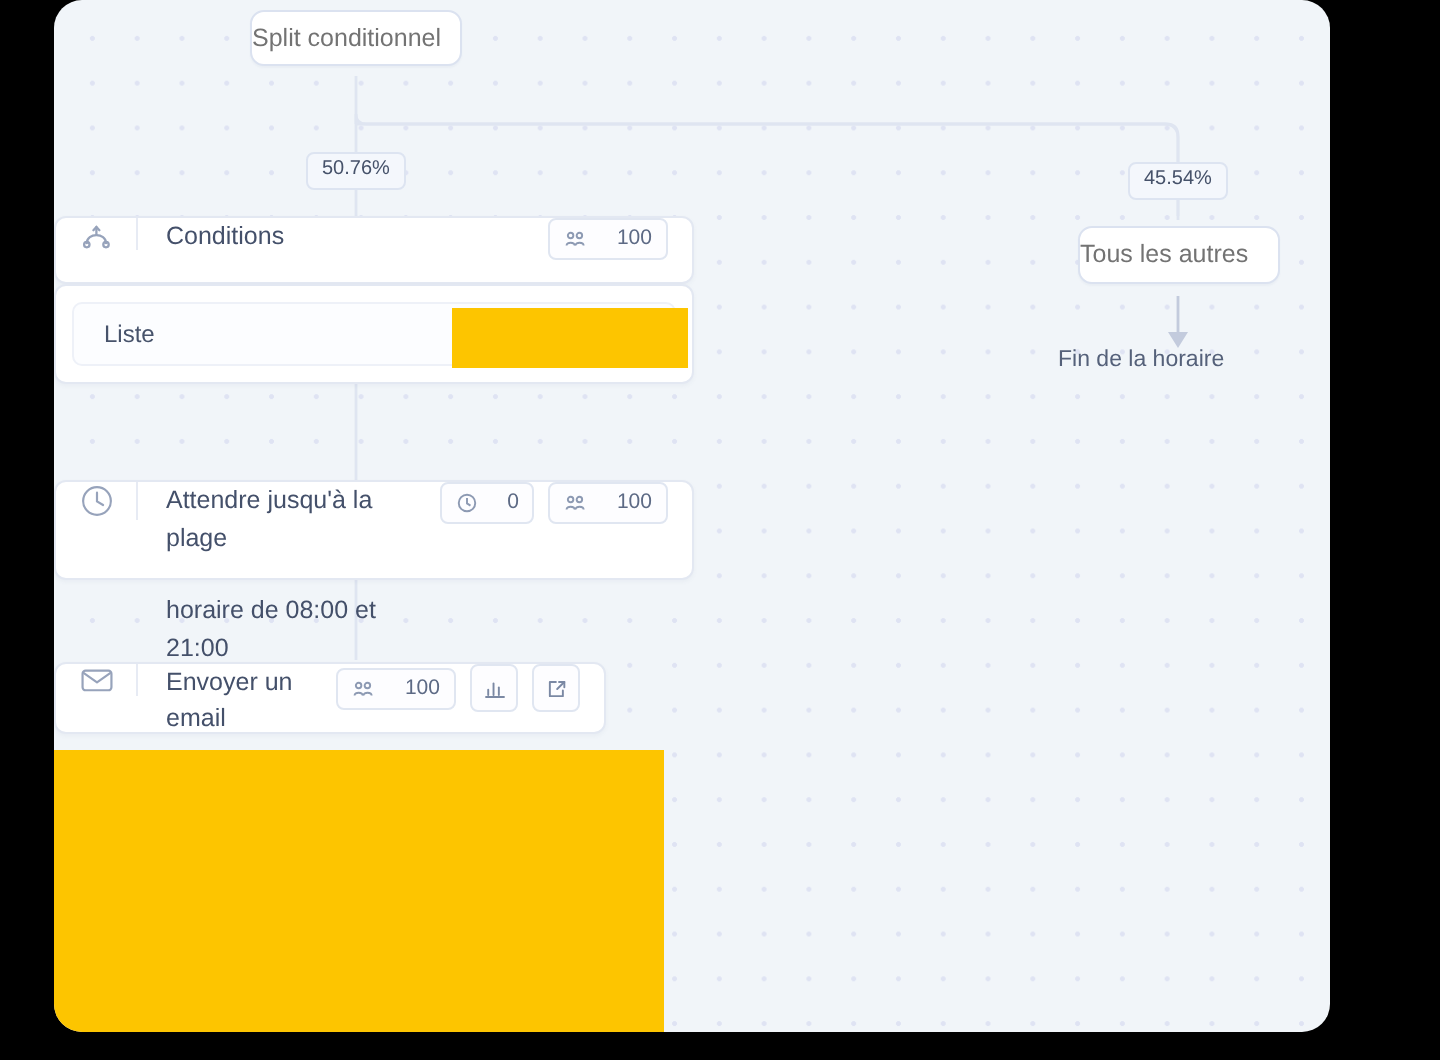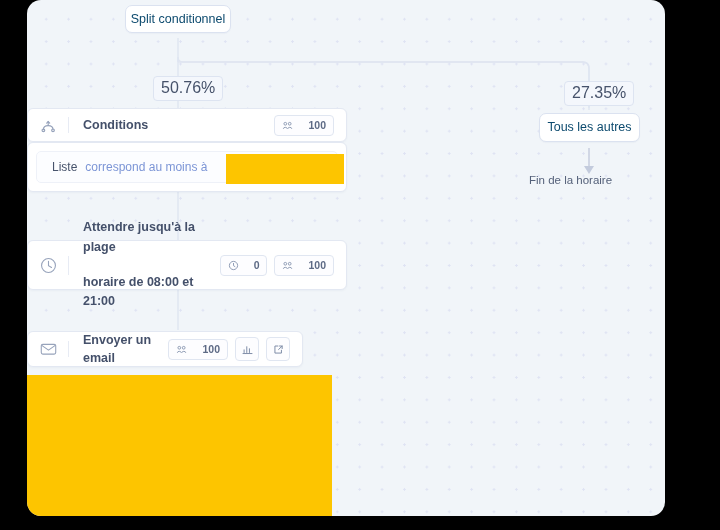--- a/index.html
+++ b/index.html
@@ -59,59 +59,58 @@
     height: 516px;
     pointer-events: none;
   }
 
   
   .pill {
     position: absolute;
     background: #ffffff;
     border: 1px solid #dbe2f0;
     border-radius: 7px;
-    color: #0c4a6e;
+    color: #737373;
     font-size: 12.5px;
     line-height: 1;
     display: flex;
     align-items: center;
-    justify-content: center;
+    justify-content: flex-start;
     box-sizing: border-box;
     box-shadow: 0 1px 1px rgba(80,95,130,0.045);
     white-space: nowrap;
   }
 
   
   .pct {
     position: absolute;
     background: #f4f7fc;
     border: 1px solid #dde4f1;
     border-radius: 4px;
     color: #46526a;
-    font-size: 16px;
+    font-size: 10px;
     padding: 3px 7px 4px;
     line-height: 1;
     box-sizing: border-box;
     white-space: nowrap;
   }
 
   
   .card {
     position: absolute;
     background: #ffffff;
     border: 1px solid #e3e8f2;
     border-radius: 6px;
     box-sizing: border-box;
     box-shadow: 0 1px 2px rgba(80,95,130,0.05);
   }
   .card-head {
     display: flex;
-    align-items: center;
+    align-items: flex-start;
     height: 100%;
-    font-weight: bold;
   }
   .card-icon {
     width: 40px;
     min-width: 40px;
     display: flex;
     align-items: center;
     justify-content: center;
     border-right: 1px solid #e7ebf4;
     color: #8e9ab4;
   }
@@ -238,21 +237,21 @@
 
     <div class="pill" style="left:98px; top:5px; width:106px; height:28px;">
       <span>Split conditionnel</span>
     </div>
 
     <div class="pct" style="left:126px; top:76px;">
       <span>50.76%</span>
     </div>
 
     <div class="pct" style="left:537px; top:81px;">
-      <span>27.35%</span>
+      <span>45.54%</span>
     </div>
 
     <div class="pill" style="left:512px; top:113px; width:101px; height:29px;">
       <span>Tous les autres</span>
     </div>
 
     <div class="plain-label" style="left:502px; top:174px;">
       <span>Fin de la horaire</span>
     </div>
 
@@ -280,21 +279,20 @@
             </svg>
             <span>100</span>
           </span>
         </div>
       </div>
     </div>
 
     <div class="cond-panel" style="left:0px; top:142px; width:320px; height:50px;">
       <div class="cond-inner">
         <span class="cond-field">Liste</span>
-        <span class="cond-op">correspond au moins à</span>
       </div>
       <div class="redact" style="left:198px; top:11px; width:118px; height:30px;"></div>
     </div>
 
     <div class="card" style="left:0px; top:240px; width:320px; height:50px;">
       <div class="card-head">
         <div class="card-icon">
           <svg width="19" height="19" viewBox="0 0 20 20" fill="none" stroke="#97a3bb" stroke-width="1.15" stroke-linecap="round">
             <circle cx="10" cy="10" r="7.3"></circle>
             <path d="M10 5.6 L10 10.2 L13.2 12.1"></path>

